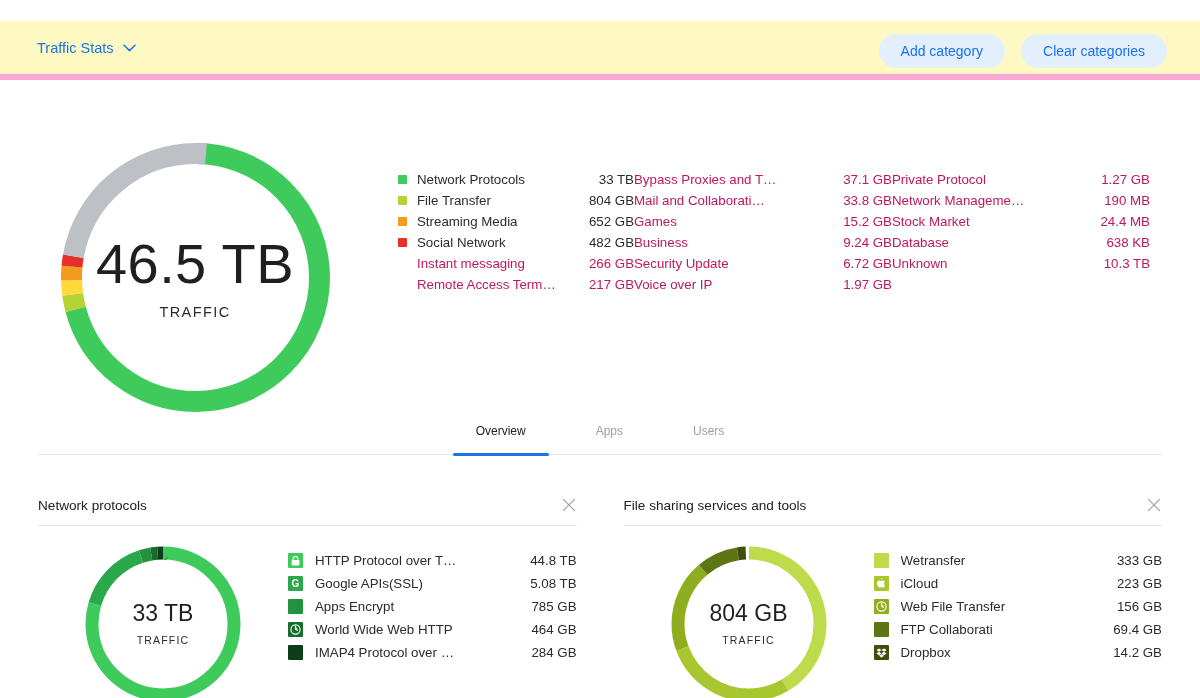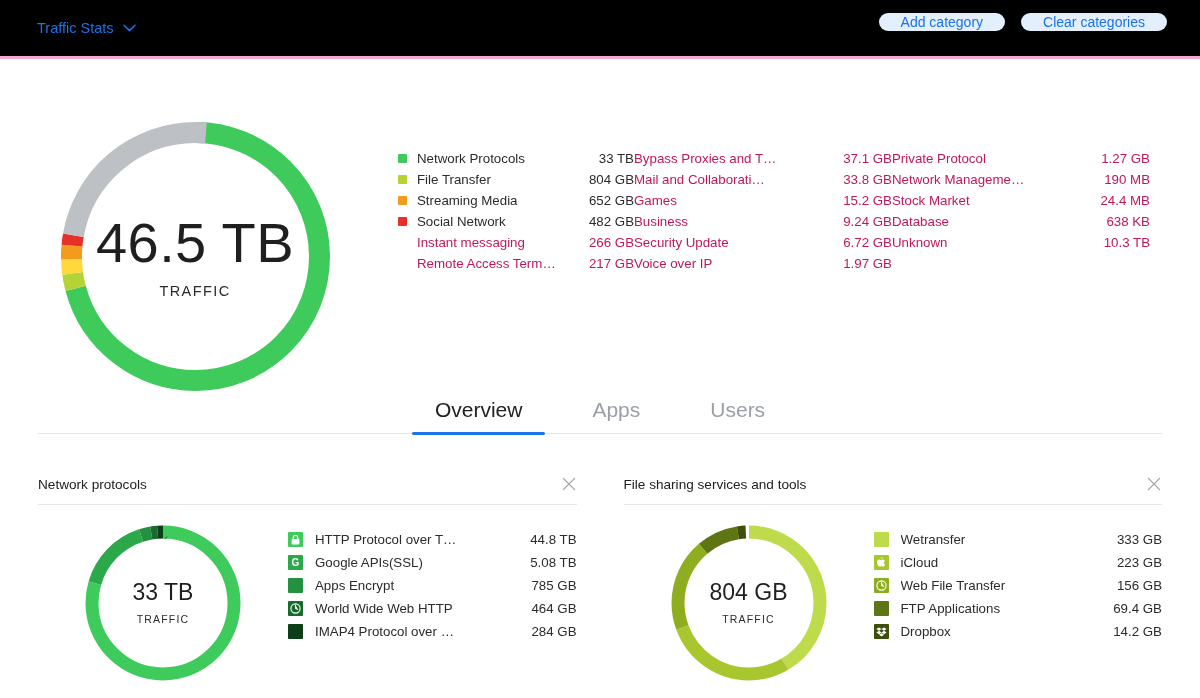--- a/index.html
+++ b/index.html
@@ -11,23 +11,24 @@
     color: #2b2b2b;
     overflow: hidden;
   }
 
   
   .topbar {
     height: 59px;
     width: 1200px;
     display: flex;
     align-items: center;
-    border-bottom: 3px solid #f9a8d4;
-    background: #000000;
+    border-bottom: 6px solid #f9a8d4;
+    background: #fef9c3;
     position: relative;
+    margin-top: 21px;
   }
   .brand {
     display: flex;
     align-items: center;
     gap: 9px;
     margin-left: 37px;
     color: #1a73e8;
     font-size: 14.5px;
     cursor: pointer;
   }
@@ -40,21 +41,21 @@
     gap: 16px;
   }
   .pill {
     background: #e3effd;
     color: #1a73e8;
     border: none;
     border-radius: 17px;
     font-size: 14px;
     font-family: "Liberation Sans", sans-serif;
     padding: 0 22px;
-    height: 18px;
+    height: 34px;
     cursor: pointer;
     white-space: nowrap;
     text-align: center;
   }
 
   
   .hero {
     display: flex;
     padding: 38px 0 0 0;
     position: relative;
@@ -135,21 +136,21 @@
 
   
   .tabs-wrap {
     margin: 0 38px;
     border-bottom: 1px solid #e4e7eb;
     display: flex;
     justify-content: center;
     height: 45px;
   }
   .tab {
-    font-size: 21px;
+    font-size: 12px;
     color: #9aa0a6;
     padding: 0 23px;
     height: 45px;
     line-height: 42px;
     cursor: pointer;
     position: relative;
     margin: 0 12px;
   }
   .tab.active { color: #202124; }
   .tab.active::after {
@@ -497,21 +498,21 @@
             <svg width="11" height="11" viewBox="0 0 11 11">
                 <circle cx="5.5" cy="5.5" r="4.6" fill="none" stroke="#fff" stroke-width="1.1"></circle>
                 <path d="M5.5 2 V5.5 L8 6.6" fill="#fff" stroke="#fff" stroke-width="1"></path>
               </svg>
           </span>
           <span class="pname">Web File Transfer</span>
           <span class="pval">156 GB</span>
         </div>
         <div class="prow">
           <span class="picon" style="background:#5d7512"></span>
-          <span class="pname">FTP Applications</span>
+          <span class="pname">FTP Collaborati</span>
           <span class="pval">69.4 GB</span>
         </div>
         <div class="prow">
           <span class="picon" style="background:#3f4f0b">
             <svg width="11" height="10" viewBox="0 0 11 10">
                 <path d="M3 0.4 L0.4 2.1 L3 3.8 L5.5 2.1 Z M8 0.4 L5.5 2.1 L8 3.8 L10.6 2.1 Z M0.4 5.5 L3 7.2 L5.5 5.5 L3 3.8 Z M8 3.8 L5.5 5.5 L8 7.2 L10.6 5.5 Z M3 7.8 L5.5 9.5 L8 7.8 L5.5 6.2 Z" fill="#fff"></path>
               </svg>
           </span>
           <span class="pname">Dropbox</span>
           <span class="pval">14.2 GB</span>

